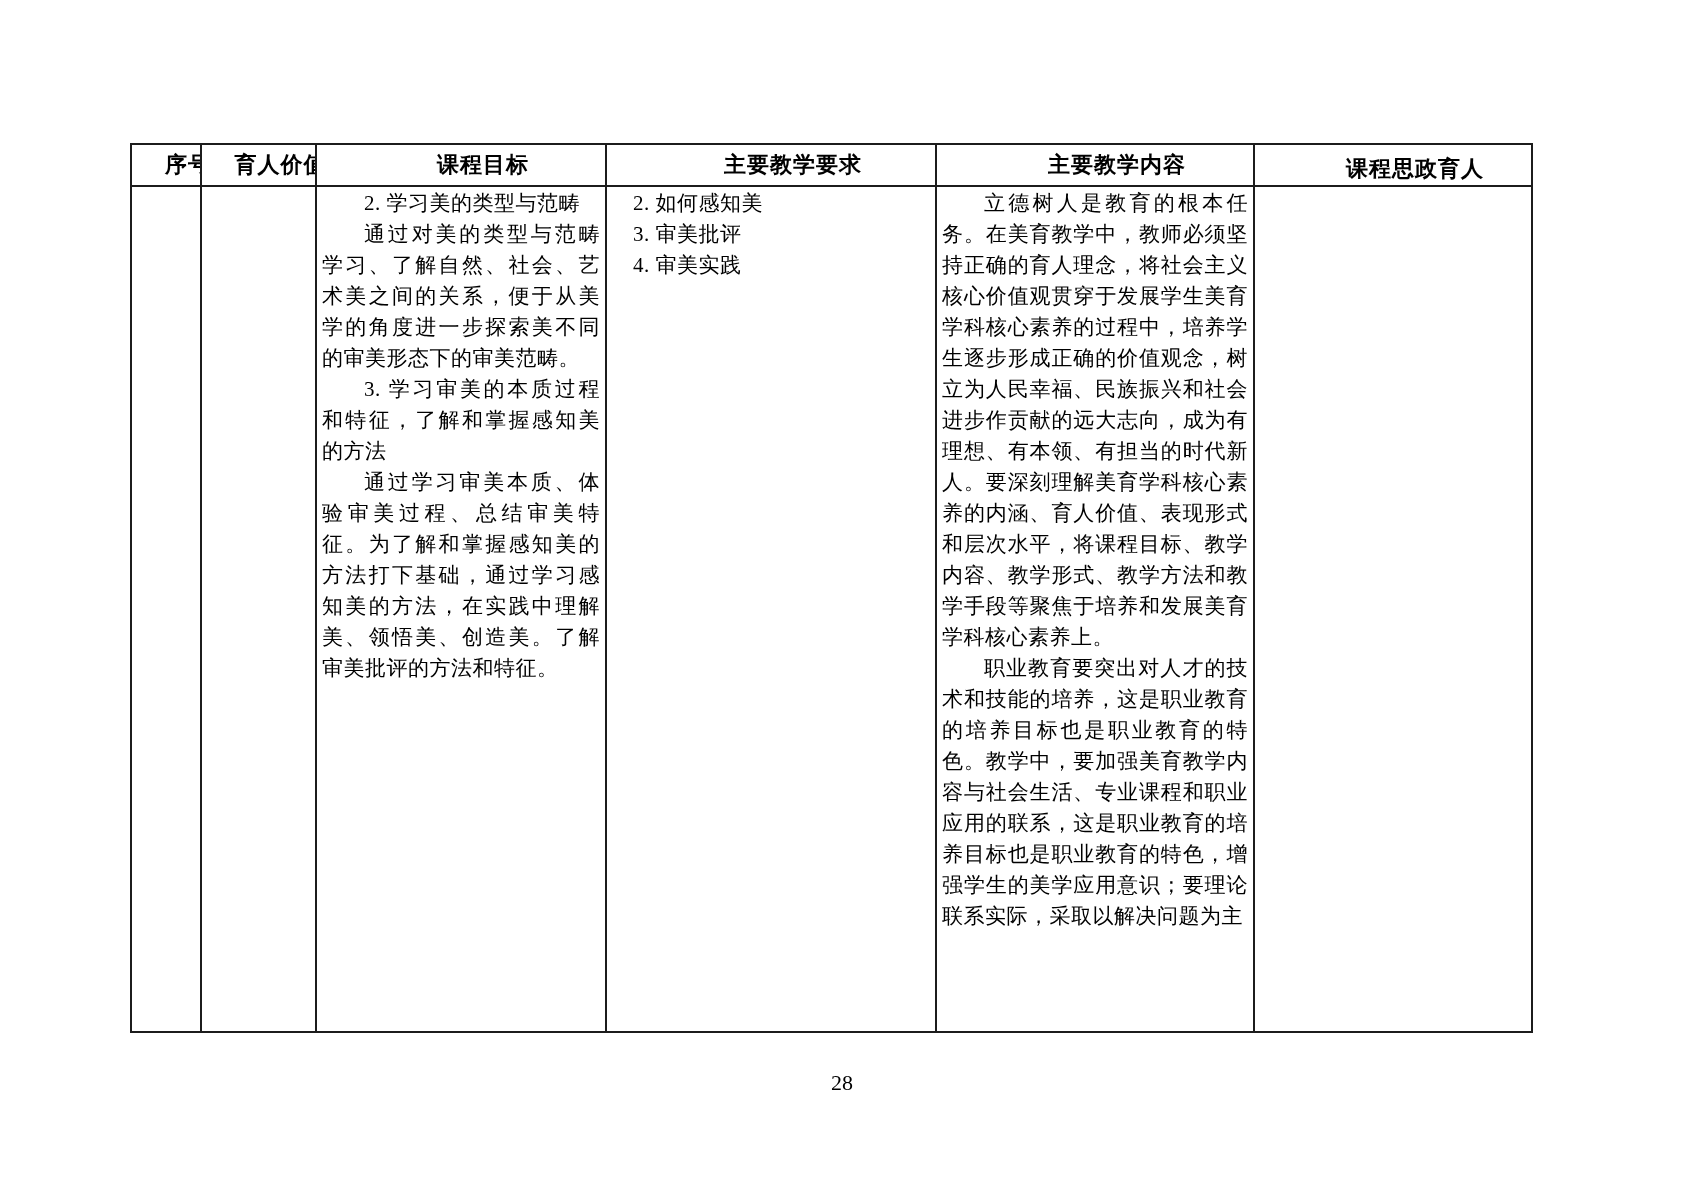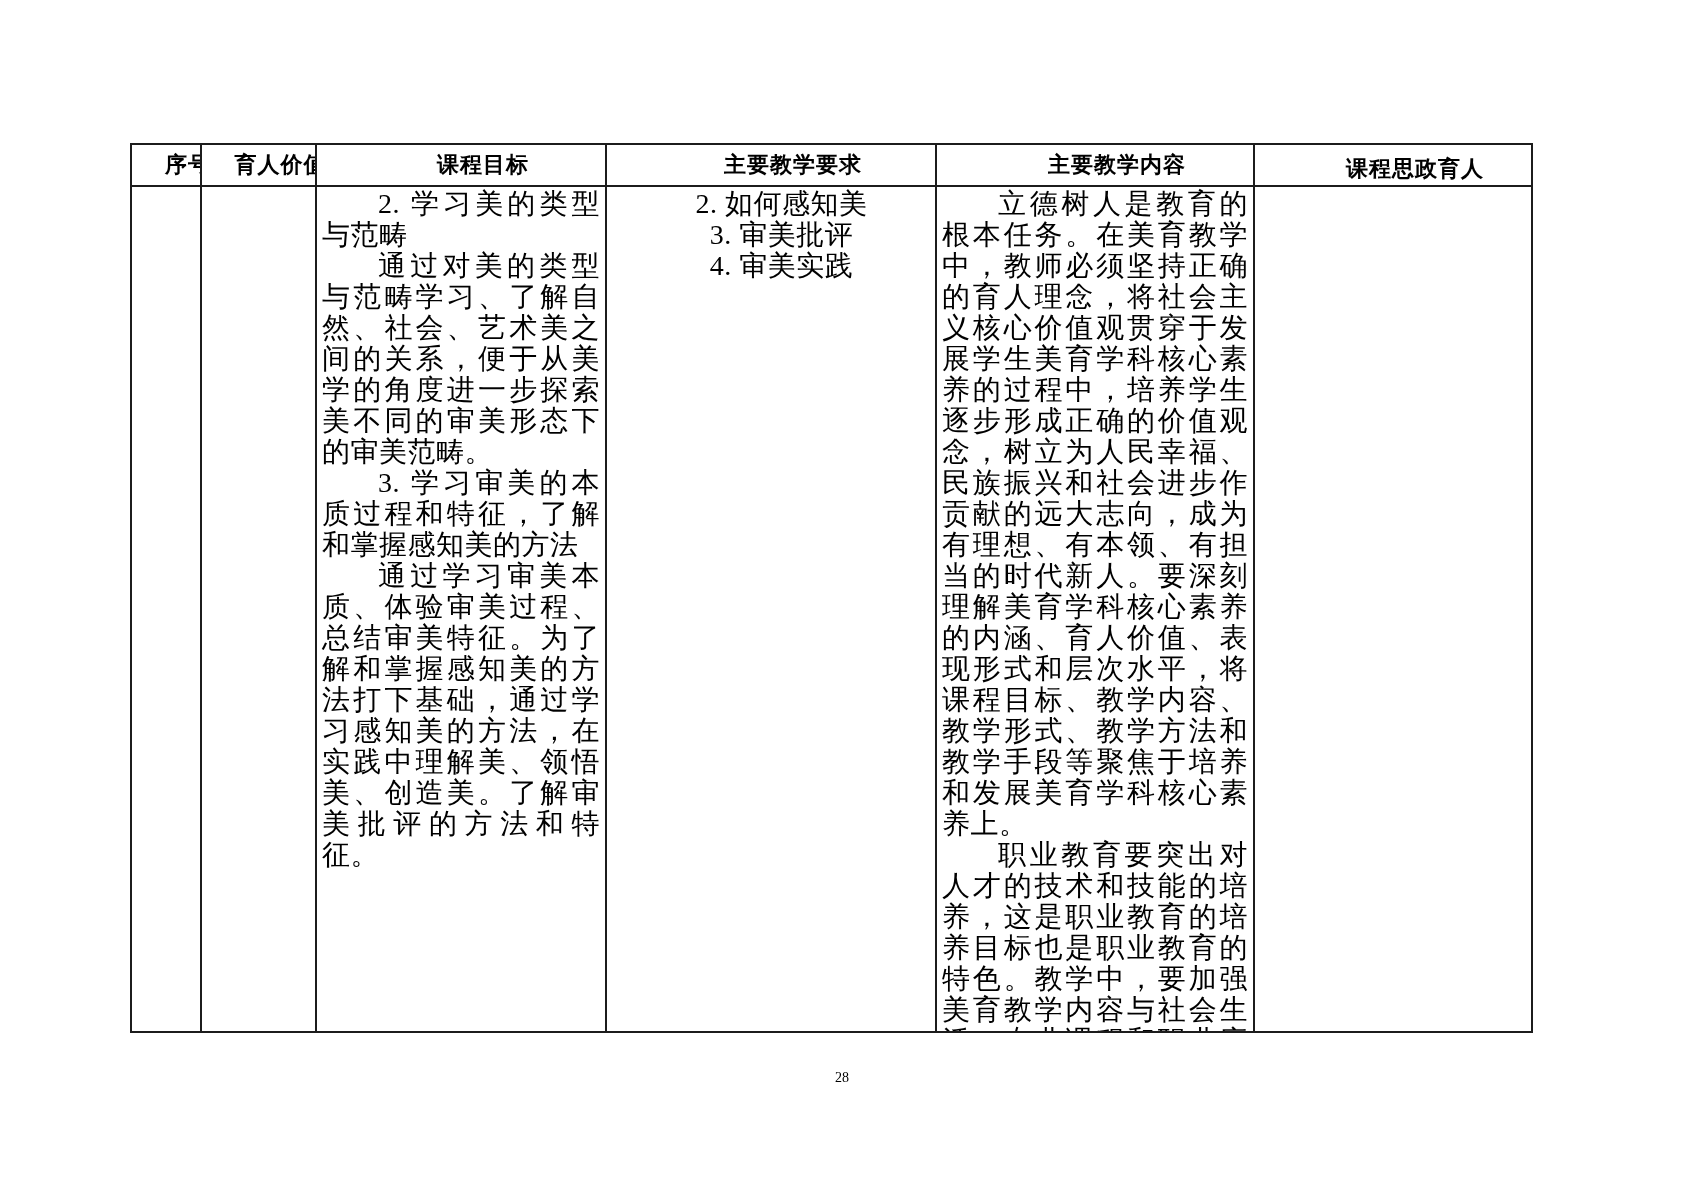--- a/index.html
+++ b/index.html
@@ -47,48 +47,47 @@
     font-weight: bold;
     font-size: 22px;
     letter-spacing: 1px;
     white-space: nowrap;
   }
   .td {
     padding: 1px 5px;
   }
   .body-text {
     font-family: "Liberation Serif", serif;
-    font-size: 28px;
+    font-size: 21px;
     line-height: 31px;
     color: #000000;
   }
   .body-text p {
     margin: 0;
     text-align: justify;
     text-justify: inter-character;
     letter-spacing: 0.5px;
   }
   .body-text p.indent {
     text-indent: 2em;
   }
   .content-item {
     padding-left: 21px;
     line-height: 31px;
     letter-spacing: 0.5px;
     white-space: nowrap;
-    text-align: center;
   }
   .page-number {
     position: absolute;
     top: 1070px;
     left: 0;
     width: 100%;
     text-align: center;
     font-family: "Liberation Serif", serif;
-    font-size: 14px;
+    font-size: 22px;
     color: #000000;
   }
 </style>
 </head>
 <body>
 
 <div class="page">
 
   <div class="doc-table">
 

